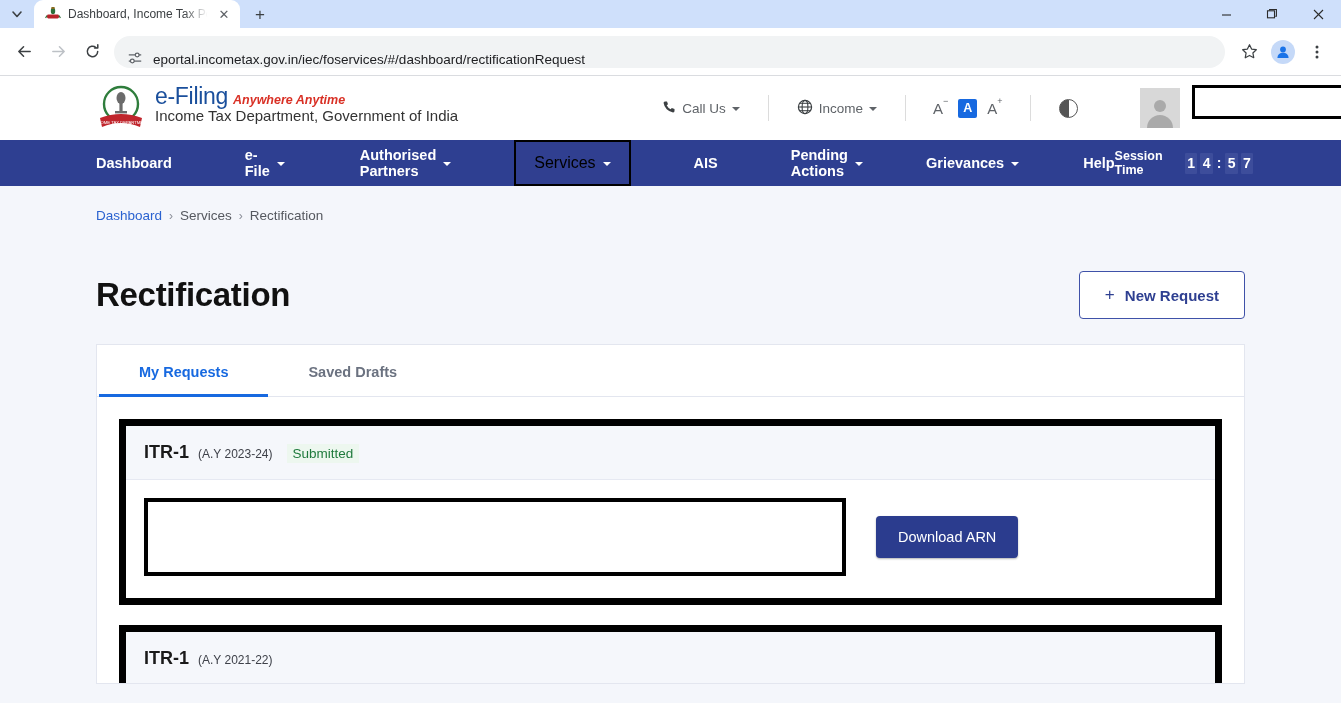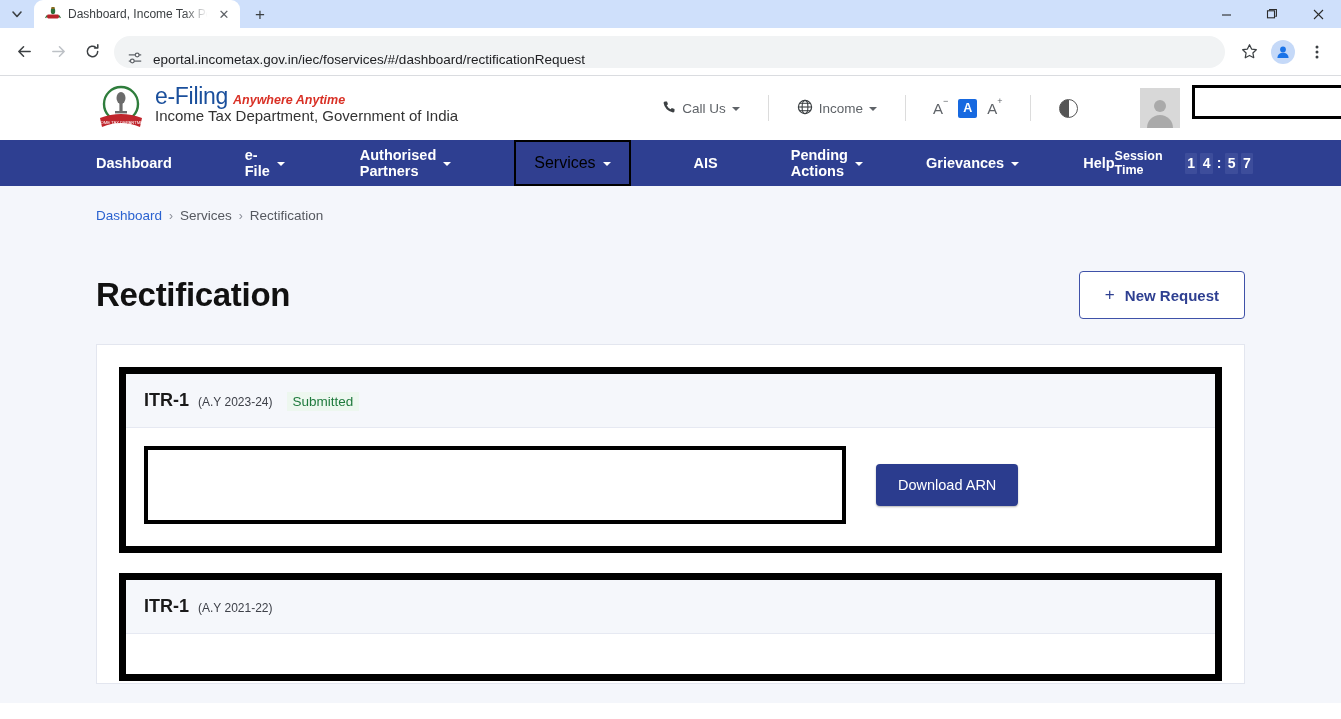--- a/index.html
+++ b/index.html
@@ -472,20 +472,24 @@
 
   <div class="page-head">
     <div class="page-title">Rectification</div>
     <div class="new-request-btn">
       <span class="plus">+</span>
       <span>New Request</span>
     </div>
   </div>
 
   <div class="panel">
+    <div class="tabs">
+      <div class="tab-btn active">My Requests</div>
+      <div class="tab-btn">Saved Drafts</div>
+    </div>
 
     <div class="cards">
       <div class="card">
         <div class="card-head">
           <span class="card-itr">ITR-1</span>
           <span class="card-ay">(A.Y 2023-24)</span>
           <span class="card-status">Submitted</span>
         </div>
         <div class="card-body">
           <div class="redact-box"></div>

